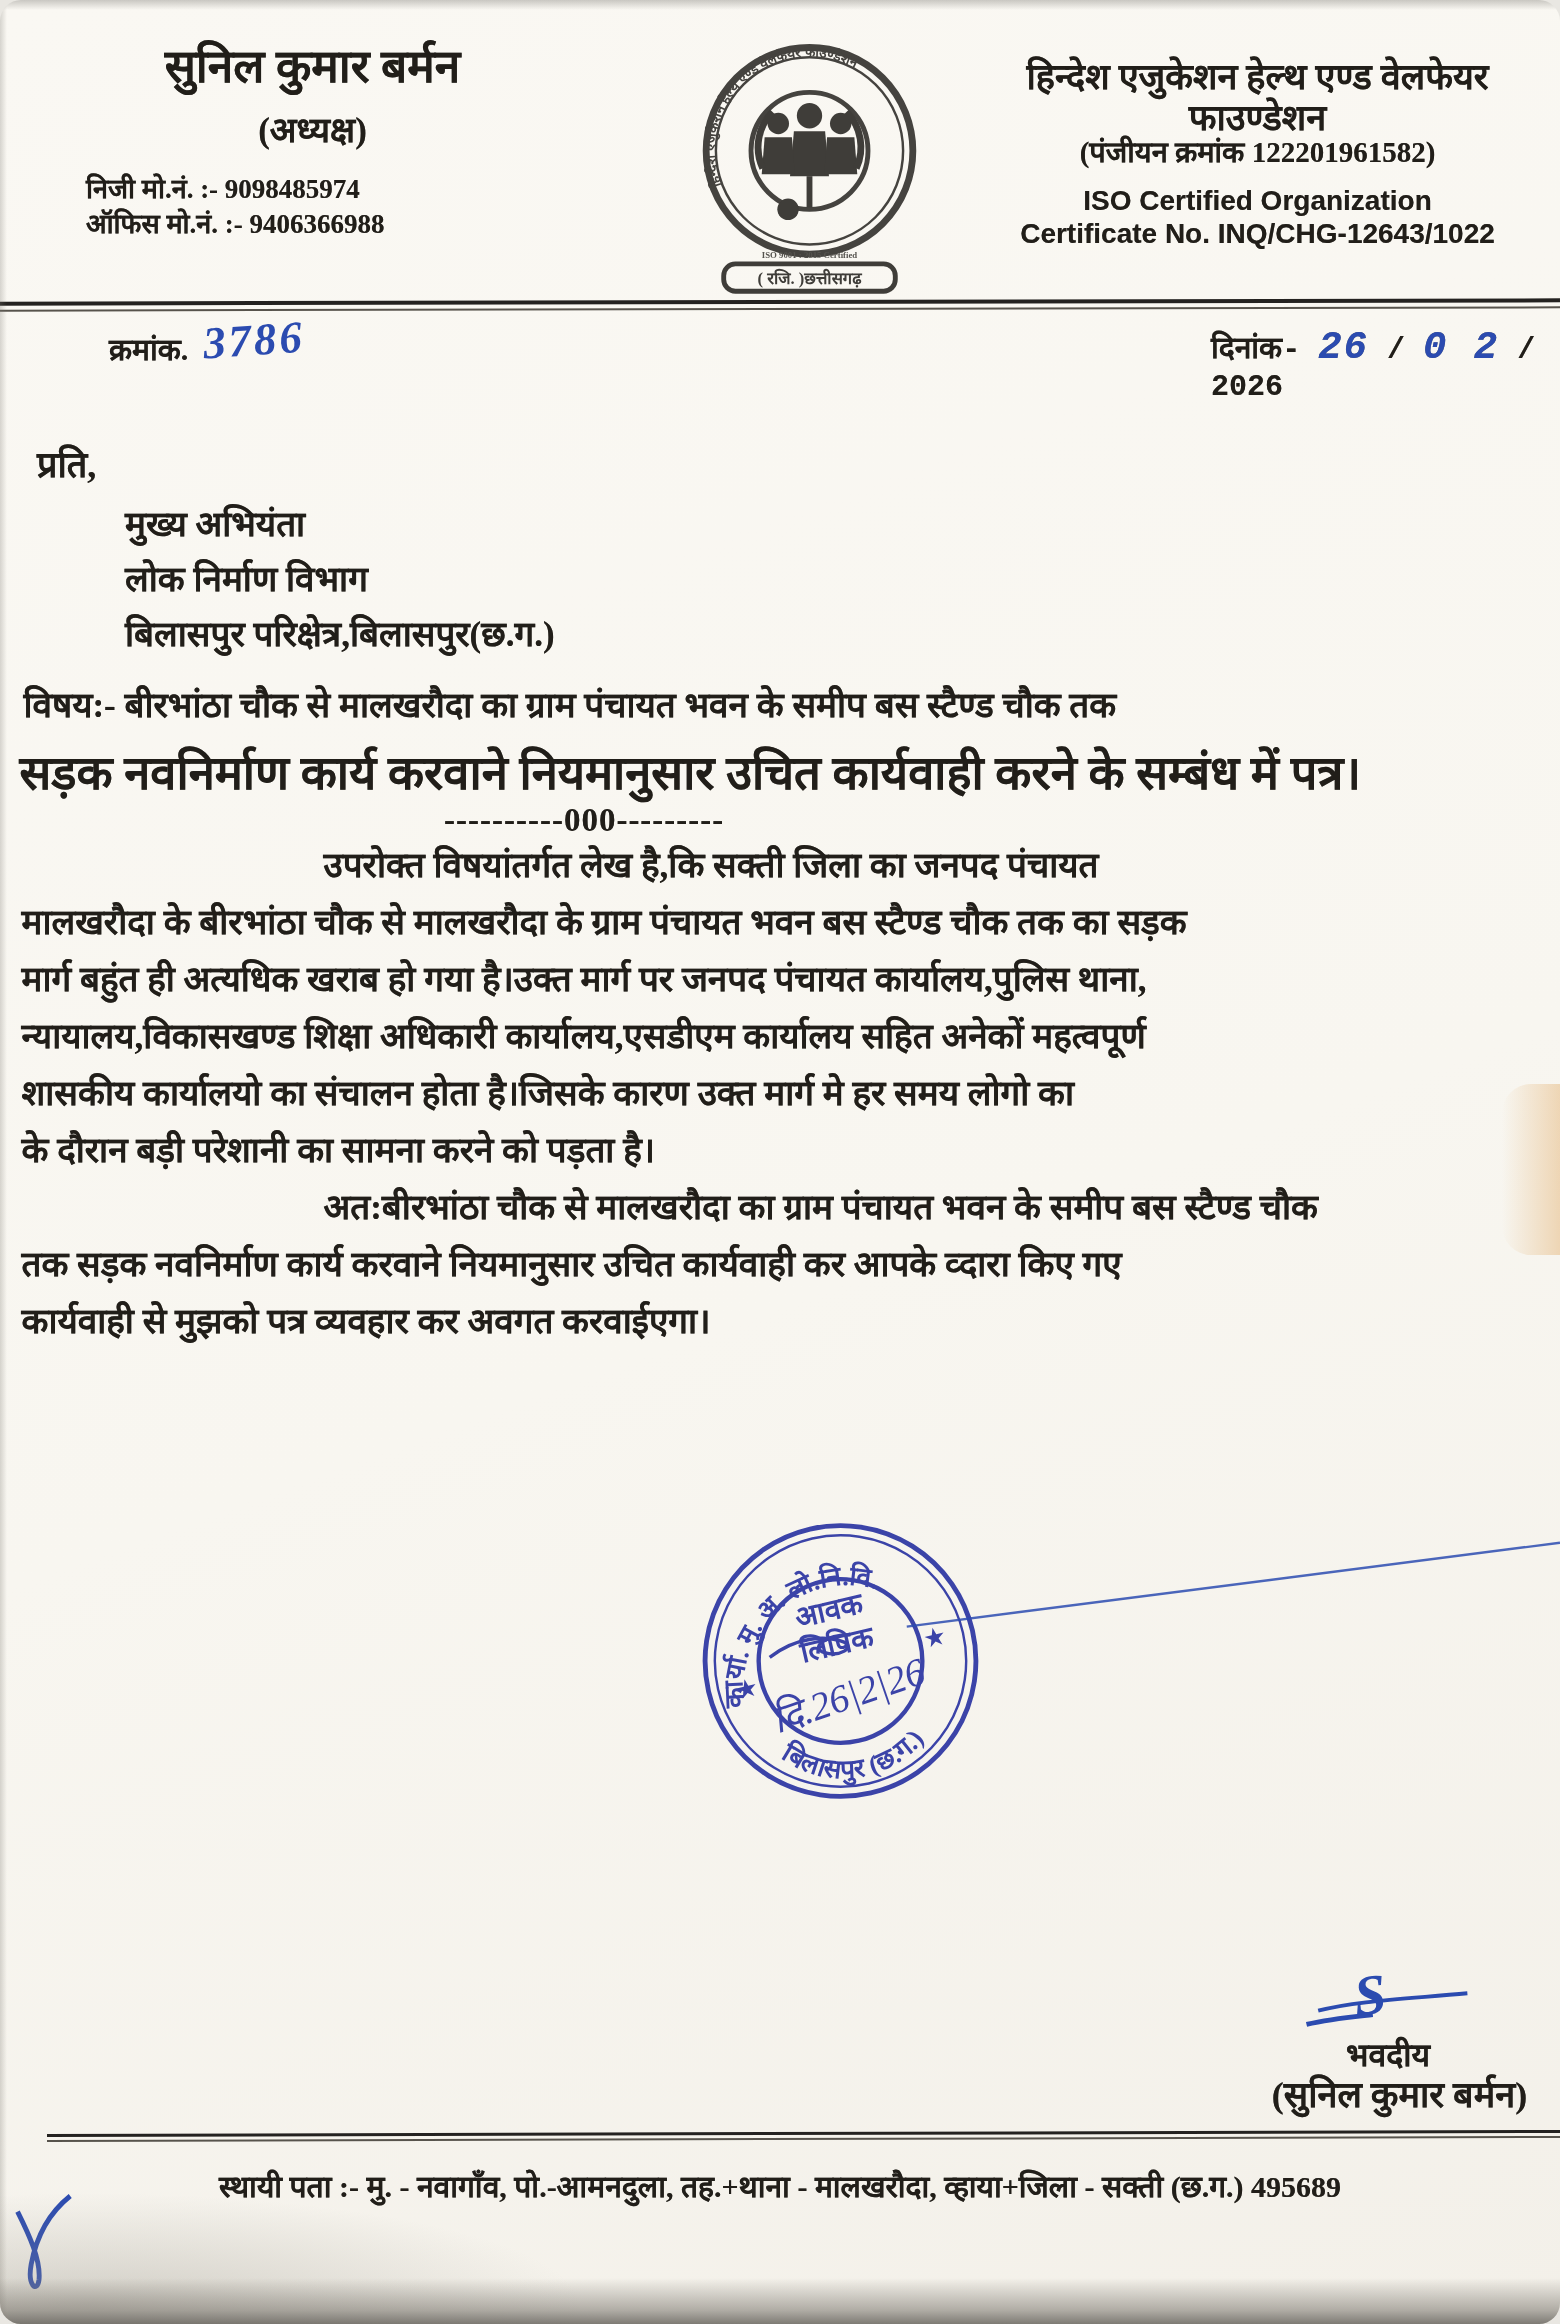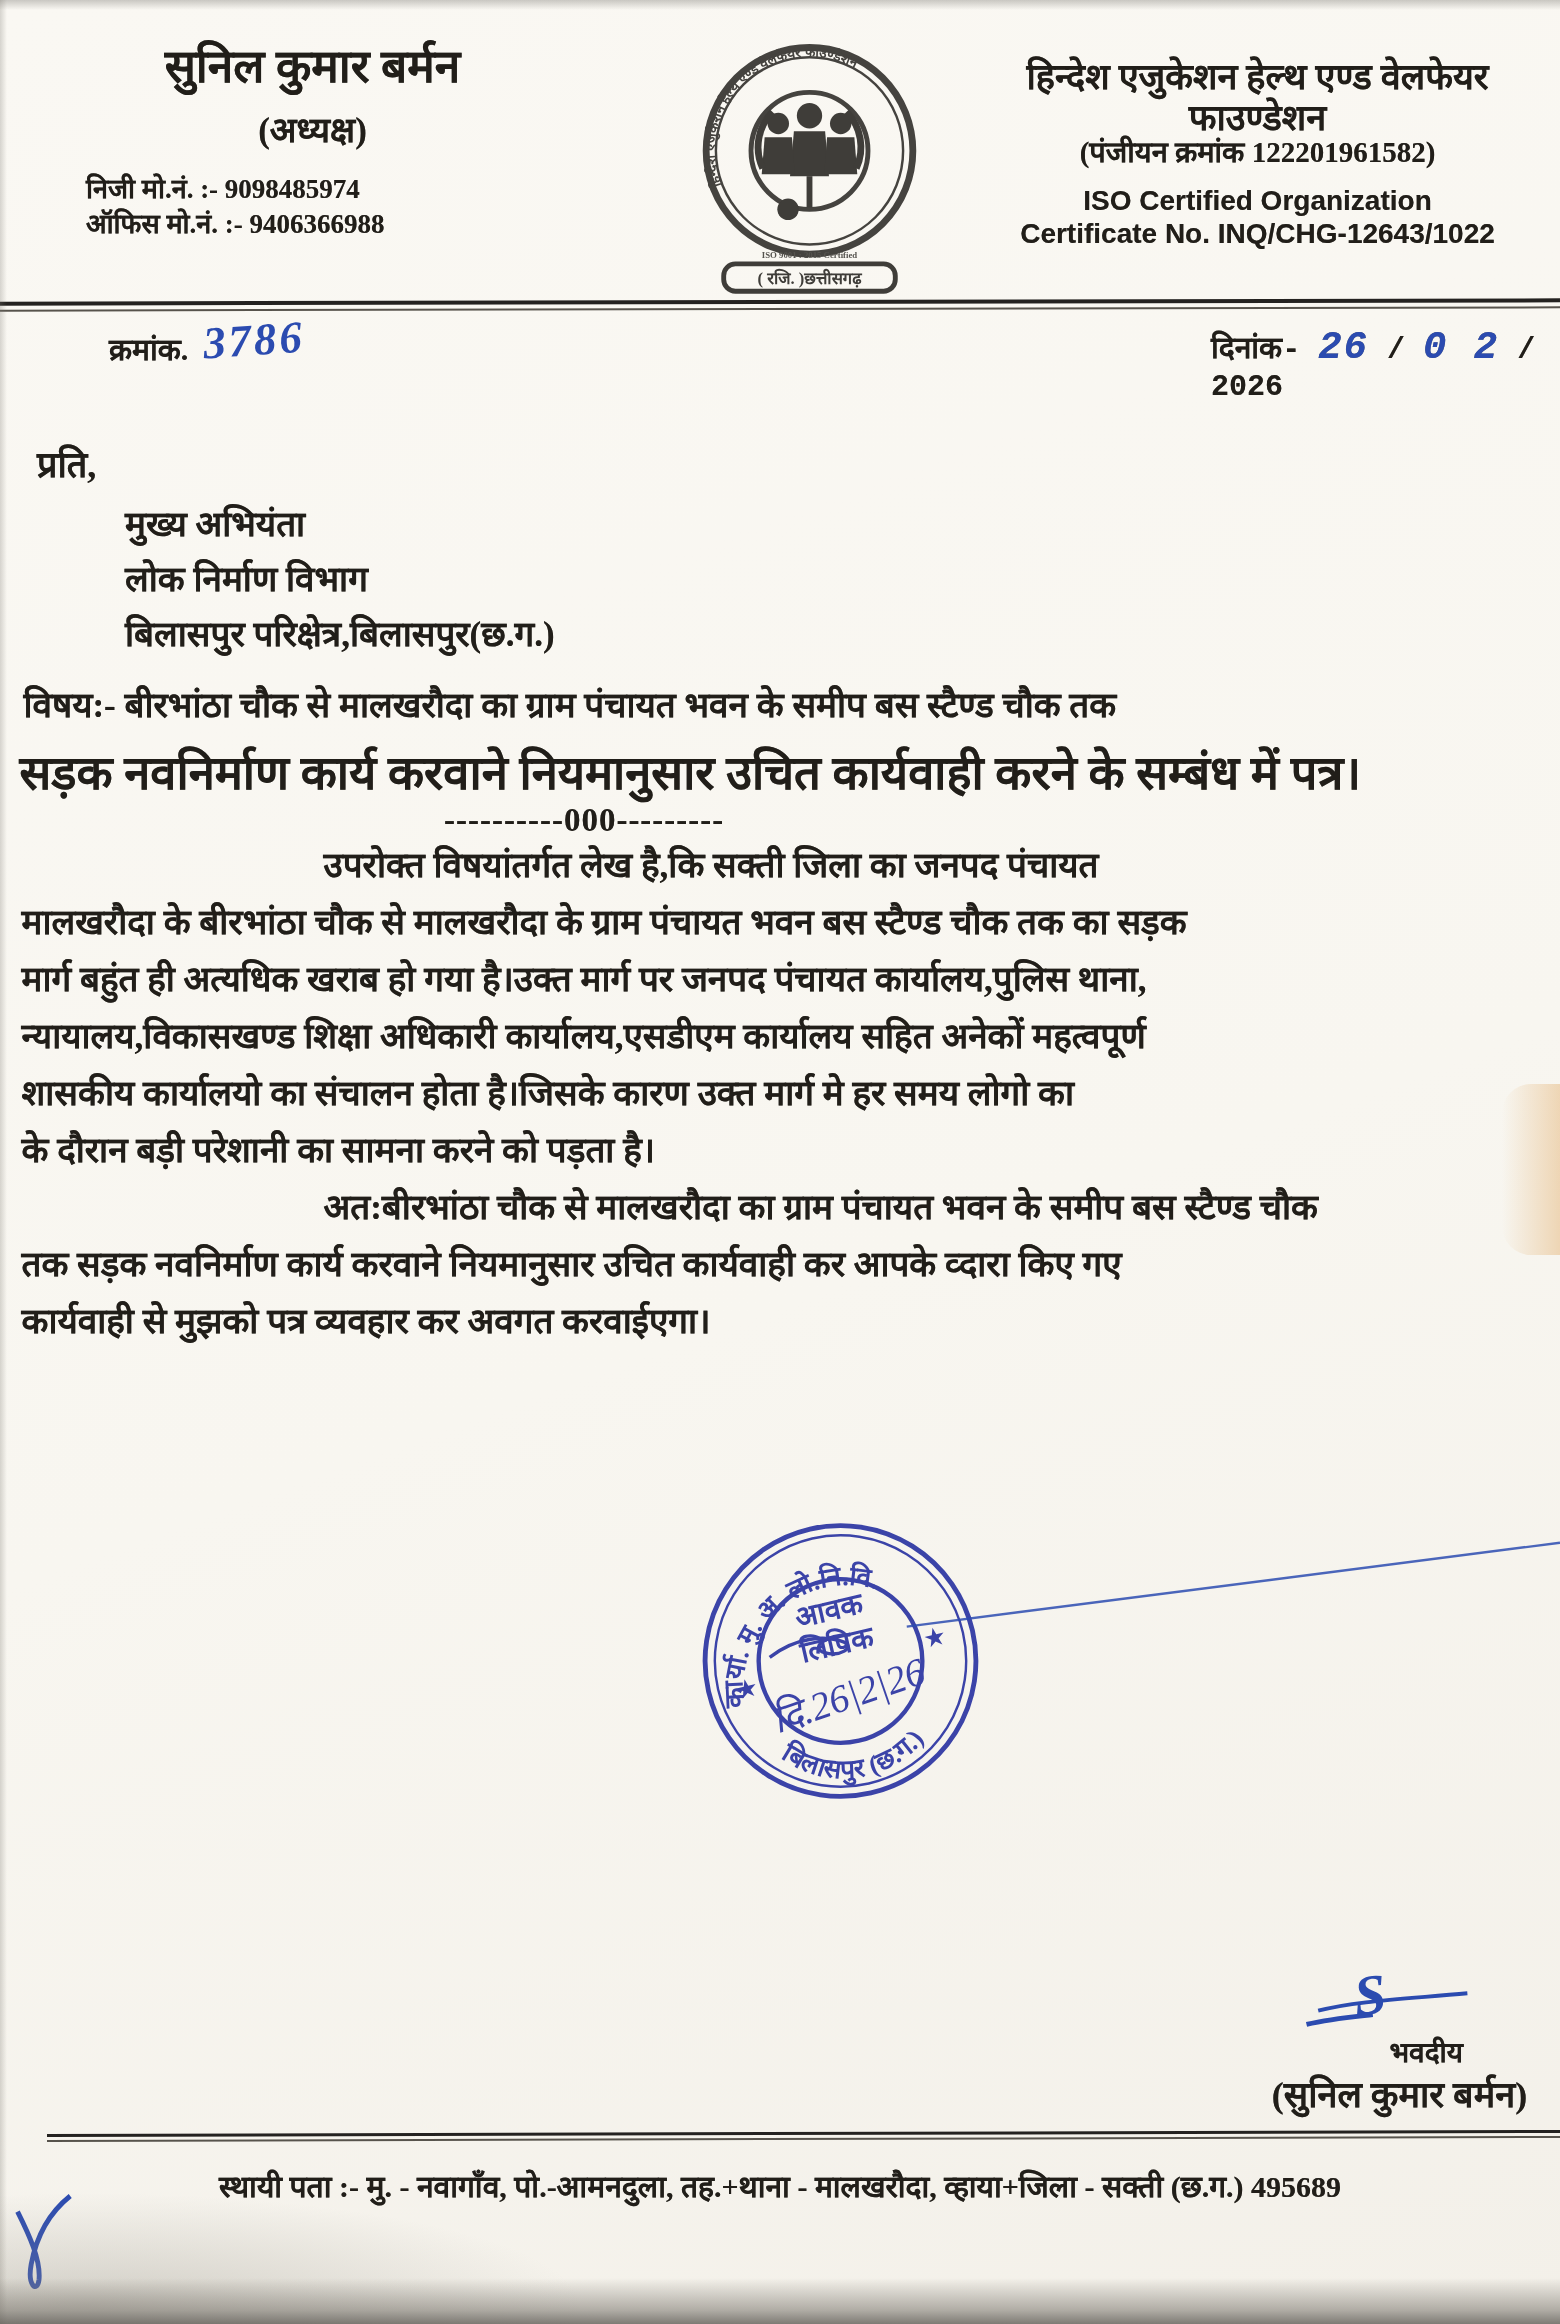--- a/index.html
+++ b/index.html
@@ -1,18 +1,18 @@
 <!DOCTYPE html>
 <html><head>
 <meta charset="utf-8">
 <style>
   html,body{margin:0;padding:0;background:#e9e7e2;}
   .page{position:relative;width:1560px;height:2324px;overflow:hidden;
         background:linear-gradient(160deg,#faf8f3 0%,#f8f6f0 55%,#f3f0e9 100%);
-        font-family:"Liberation Serif","DejaVu Serif",serif;color:#211e19;}
+        font-family:"Liberation Serif","DejaVu Serif",serif;color:#211e19;border-radius:21px;}
   .abs{position:absolute;}
   .dev{text-shadow:0 0 0.6px rgba(33,30,25,.65);}
   .b{font-weight:bold;}
   .ink{color:#2b4bb0;}
   
   .hl-name{top:41px;left:88px;width:449px;text-align:center;font-size:46px;line-height:51px;}
   .hl-title{top:105px;left:88px;width:449px;text-align:center;font-size:35px;}
   .hl-contacts{top:172px;left:86px;width:507px;font-size:27px;line-height:35px;}
   .hr-org{top:57px;left:970px;width:575px;text-align:center;font-size:36px;line-height:41px;}
   .hr-reg{top:131px;left:970px;width:575px;text-align:center;font-size:29px;}
@@ -32,21 +32,21 @@
   .subj1{top:680px;left:23.4px;width:1521px;font-size:35px;white-space:nowrap;}
   .subj2{top:739px;left:19.5px;width:1521px;font-size:47px;white-space:nowrap;}
   .sep000{top:802px;left:444px;font-size:33px;letter-spacing:1px;}
   .body-block{top:837px;left:21.5px;width:1519px;font-size:35px;line-height:57px;}
   .body-block div{white-space:nowrap;}
   .ind{padding-left:302px;}
   
   .stamp{top:1510px;left:694px;width:293px;height:302px;transform:rotate(-13deg);opacity:.92;}
   
   .sig-s{top:1962px;left:1354px;font-size:57px;font-style:italic;transform:rotate(-6deg);}
-  .sig-closing{top:2032px;left:1346px;width:117px;text-align:right;font-size:28px;}
+  .sig-closing{top:2032px;left:1346px;width:117px;text-align:left;font-size:32px;}
   .sig-name{top:2069px;left:1224px;width:351px;text-align:center;font-size:36px;}
   
   .rule-bottom{top:2132px;left:47px;width:1514px;height:2.9px;border-top:3.9px solid #242220;border-bottom:2px solid #57534c;transform:rotate(-.15deg);}
   .footer-addr{top:2165px;left:0;width:1560px;text-align:center;font-size:30px;}
   
   .a-top{top:0;left:0;width:1560px;height:9.8px;background:linear-gradient(180deg,rgba(110,108,102,.35),rgba(110,108,102,0));}
   .a-left{top:0;left:0;width:6.8px;height:2324px;background:linear-gradient(90deg,rgba(120,117,110,.28),rgba(120,117,110,0));}
   .a-bottom{top:2278px;left:0;width:1560px;height:46px;background:linear-gradient(180deg,rgba(140,136,127,0),rgba(120,116,108,.55) 70%,rgba(96,93,87,.8));}
   .a-bl{top:2192px;left:0;width:585px;height:132px;background:radial-gradient(ellipse at 15% 85%,rgba(150,146,136,.38),rgba(150,146,136,0) 70%);}
   .a-smudge{top:1084px;left:1502px;width:59px;height:171px;background:linear-gradient(90deg,rgba(224,166,90,0),rgba(222,160,82,.38));border-radius:29px 0 0 29px;}

